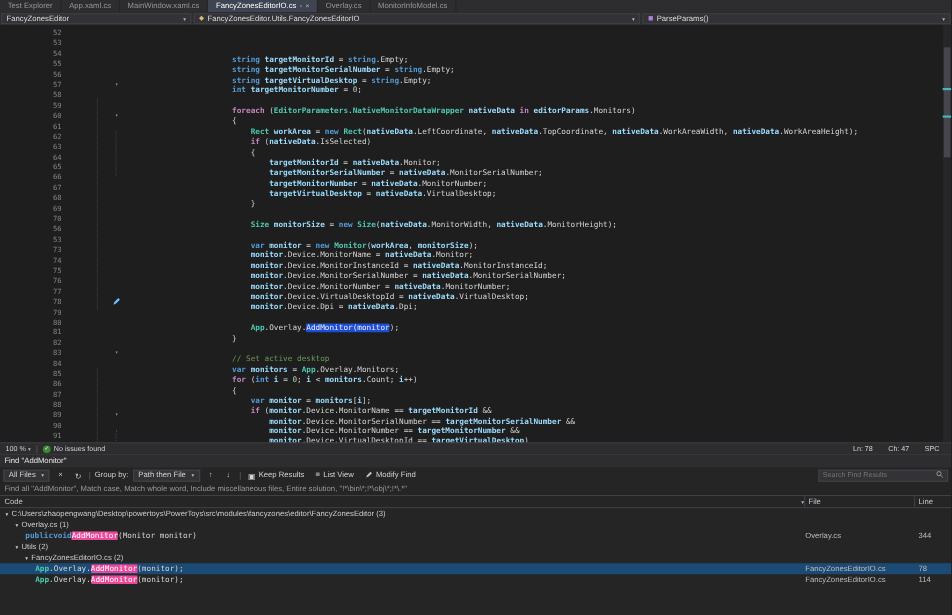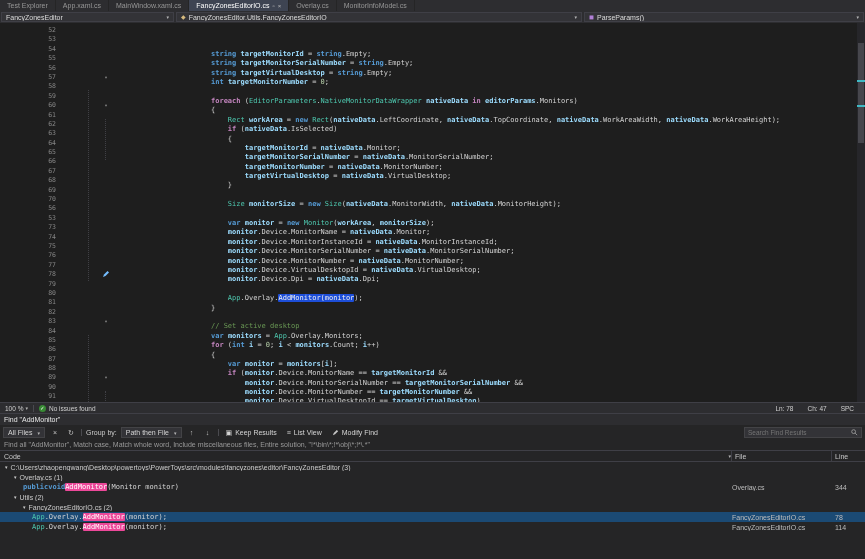--- a/index.html
+++ b/index.html
@@ -26,21 +26,21 @@
   
   .editor{position:relative;height:379px;background:#1e1e1e;overflow:hidden;flex:none;}
   .code-lines{position:absolute;top:3px;left:0;right:8px;}
   .crow{display:flex;height:9.4px;line-height:9.4px;font-family:"DejaVu Sans Mono",monospace;font-size:7px;gap:41px;}
   .ln{width:58px;flex:none;text-align:right;color:#858585;padding-right:2px;box-sizing:border-box;font-size:6.5px;}
   .fold{width:14px;flex:none;text-align:center;color:#9b9b9b;font-size:5px;}
   .spacer{width:16px;flex:none;}
   .ltext{white-space:pre;margin-top:24px;}
   .k{color:#569cd6;font-weight:bold;}
   .c{color:#c586c0;font-weight:bold;}
-  .t{color:#4ec9b0;font-weight:normal;}
+  .t{color:#4ec9b0;font-weight:bold;}
   .v{color:#9cdcfe;font-weight:bold;}
   .p{color:#d4d4d4;}
   .n{color:#b5cea8;}
   .cm{color:#6a9955;}
   .s{background:#1d4ed8;color:#f0f0f0;border-radius:1px;}
   .guide{position:absolute;width:0;border-left:1px dotted #404045;}
   .vscroll{position:absolute;right:0;top:0;width:8px;height:100%;background:#26262a;}
   .vthumb{position:absolute;left:1px;top:20px;width:6px;height:100px;background:#46464c;}
   .smark{position:absolute;left:0;width:8px;height:2px;background:#3fb9c4;}
 

